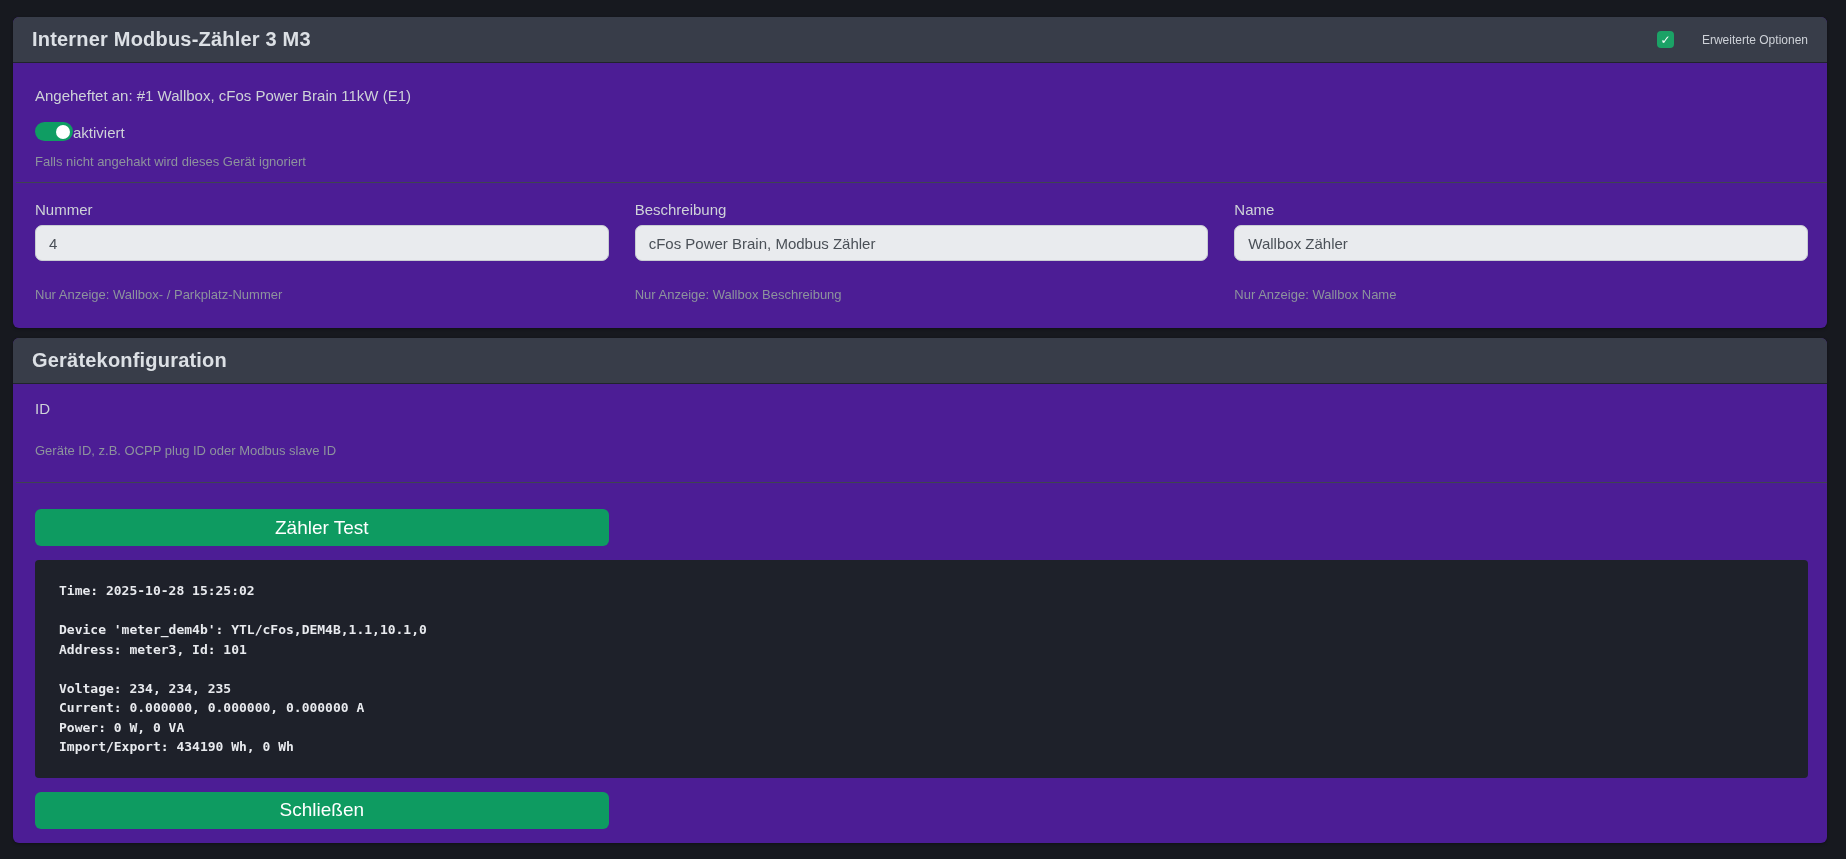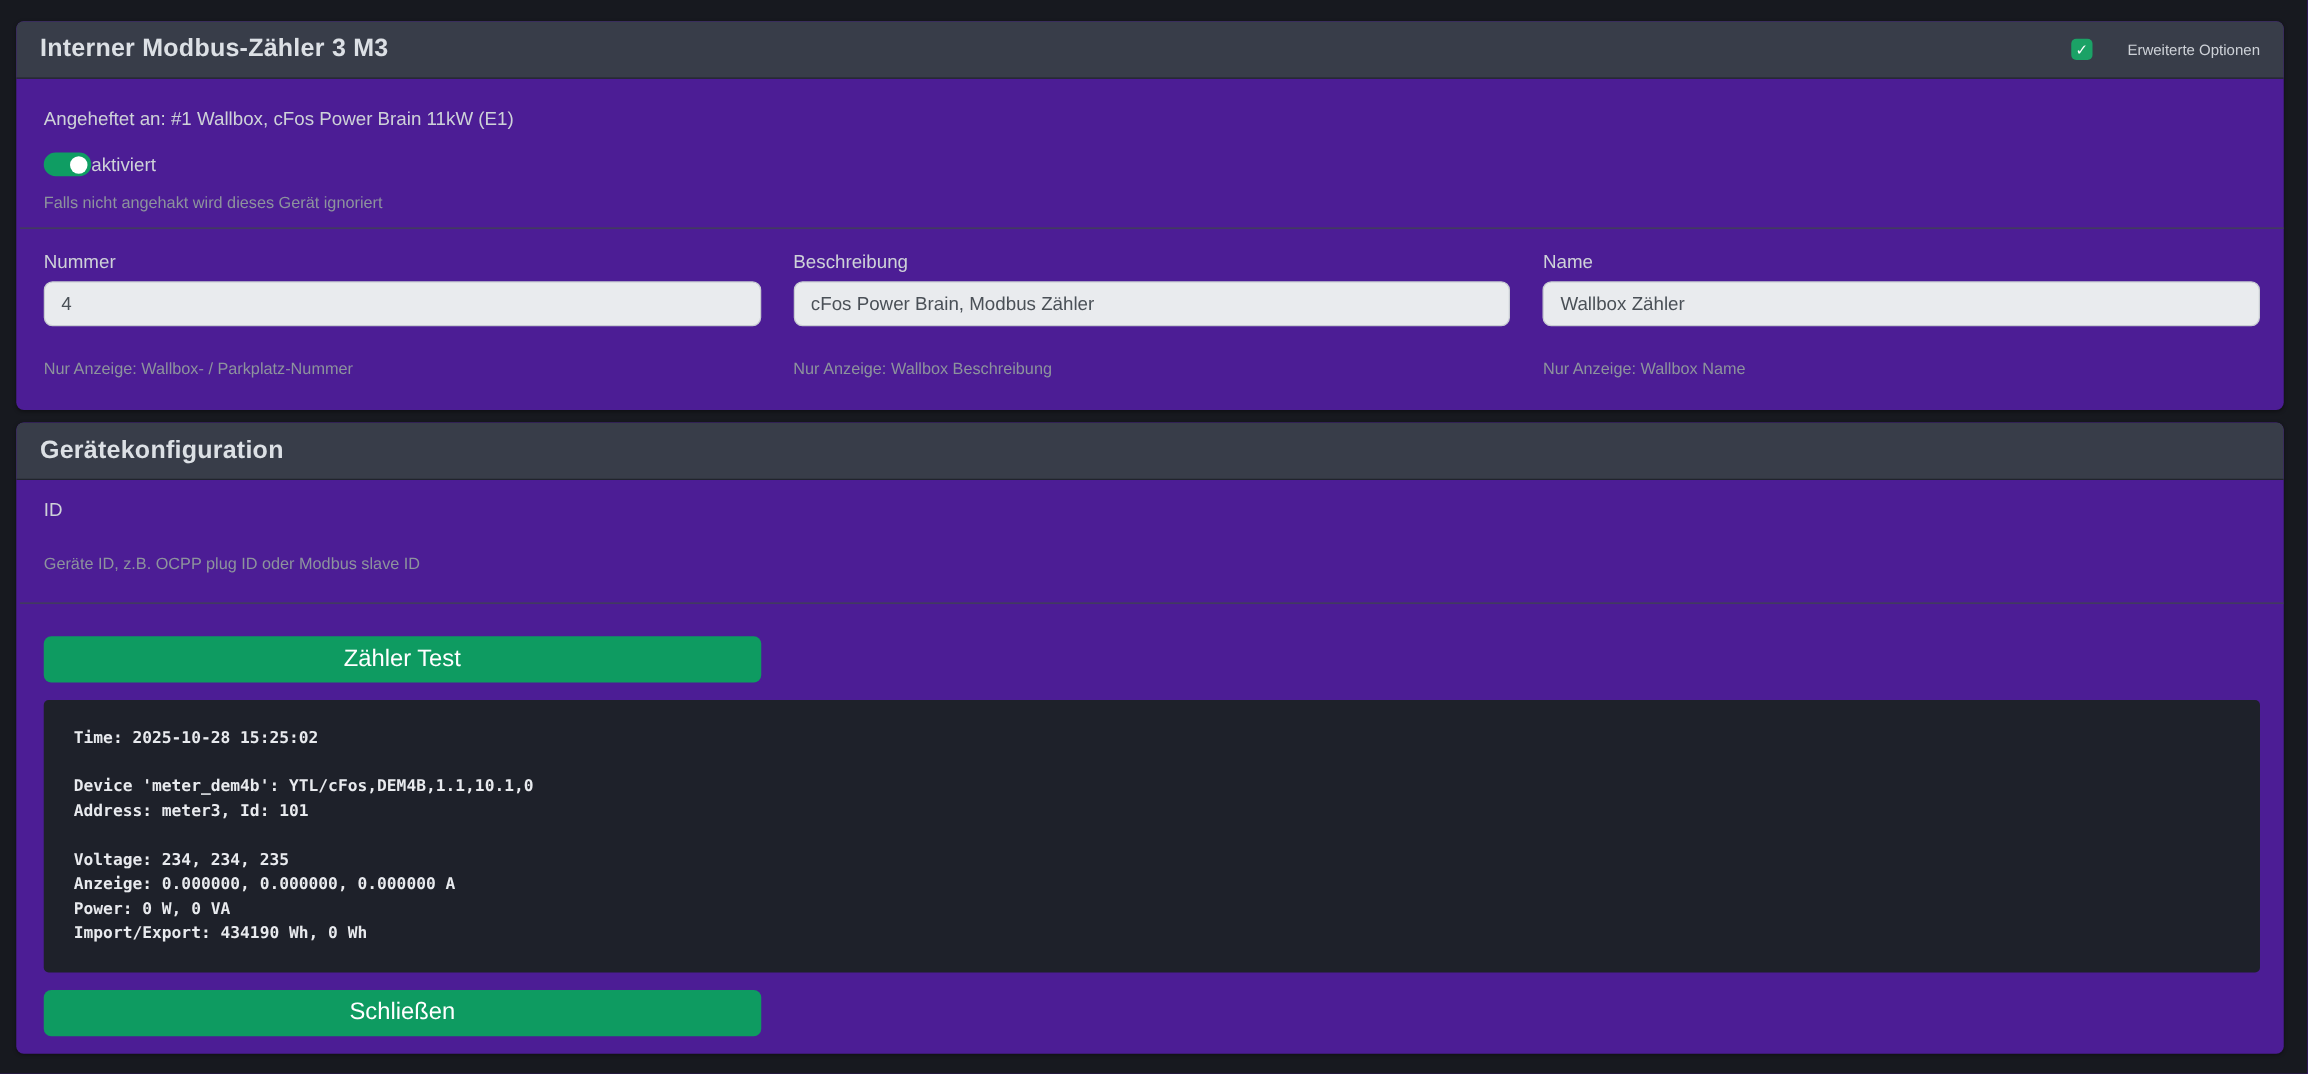--- a/index.html
+++ b/index.html
@@ -225,21 +225,21 @@
 
       <button class="btn btn-test one-third">Zähler Test</button>
 
       <div class="console">
         <div class="line">Time: 2025-10-28 15:25:02</div>
         <div class="line"></div>
         <div class="line">Device 'meter_dem4b': YTL/cFos,DEM4B,1.1,10.1,0</div>
         <div class="line">Address: meter3, Id: 101</div>
         <div class="line"></div>
         <div class="line">Voltage: 234, 234, 235</div>
-        <div class="line">Anzeige: 0.000000, 0.000000, 0.000000 A</div>
+        <div class="line">Current: 0.000000, 0.000000, 0.000000 A</div>
         <div class="line">Power: 0 W, 0 VA</div>
         <div class="line">Import/Export: 434190 Wh, 0 Wh</div>
       </div>
 
       <button class="btn btn-close one-third">Schließen</button>
     </div>
   </section>
 
 </div>
 

